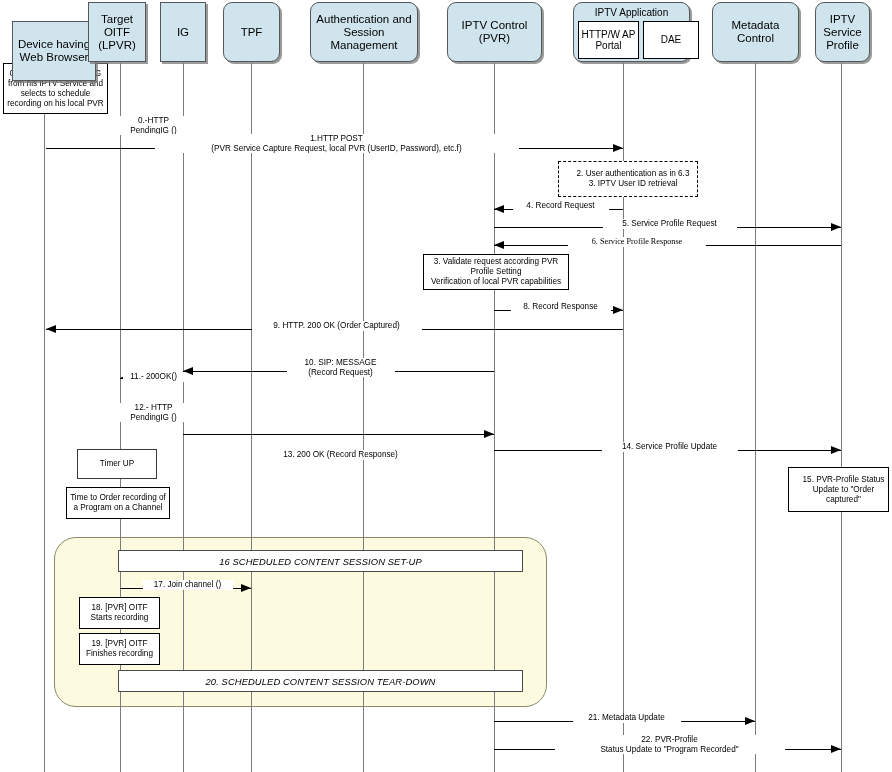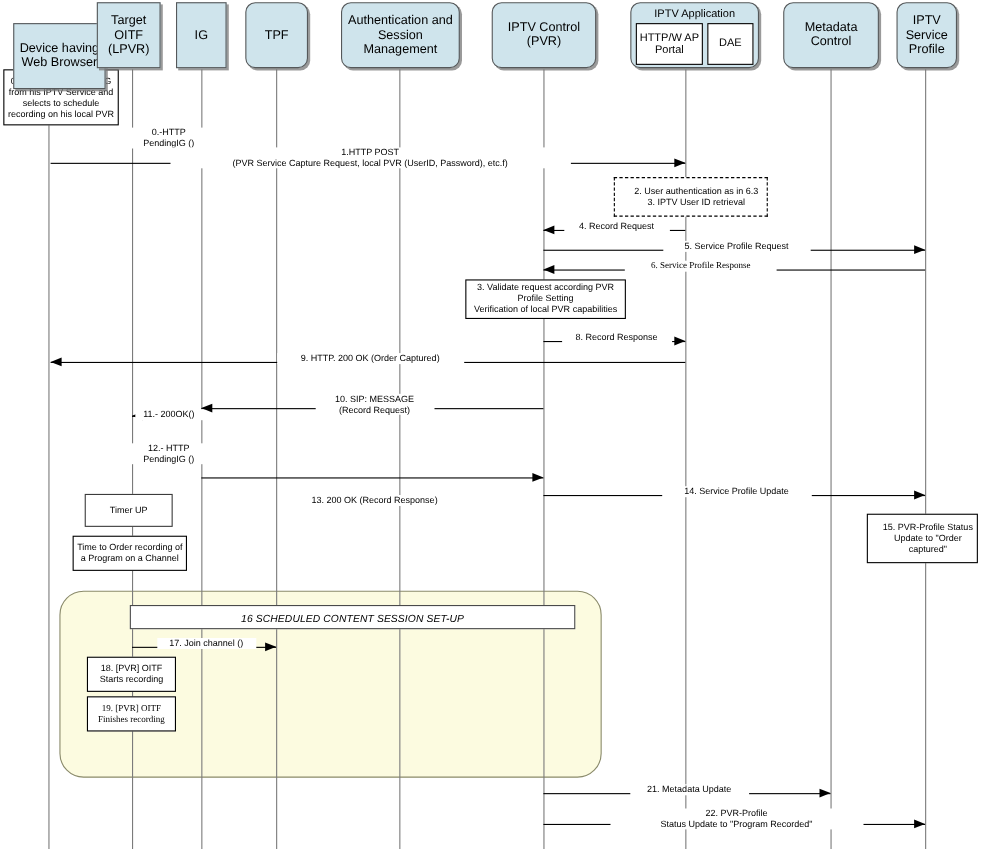--- a/index.html
+++ b/index.html
@@ -61,21 +61,21 @@
     <div class="head round" style="left: 310px; top: 2px; width: 108px; height: 60px; z-index: 8;">
       <span>Authentication and Session Management</span>
     </div>
     <div class="head round" style="left: 447px; top: 2px; width: 95px; height: 60px; z-index: 8;">
       <span>IPTV Control (PVR)</span>
     </div>
     <div class="head round" style="left: 573px; top: 2px; width: 117px; height: 60px; z-index: 8; display: block;">
       <div class="apptitle">IPTV Application</div>
     </div>
     <div class="subbox" style="left: 578px; top: 21px; width: 61px; height: 38px; position: absolute; z-index: 9;">HTTP/W AP Portal</div>
-    <div class="subbox" style="left: 643px; top: 21px; width: 42px; height: 38px; position: absolute; z-index: 9;">DAE</div>
+    <div class="subbox" style="left: 643px; top: 21px; width: 56px; height: 38px; position: absolute; z-index: 9;">DAE</div>
     <div class="head round" style="left: 712px; top: 2px; width: 87px; height: 60px; z-index: 8;">
       <span>Metadata Control</span>
     </div>
     <div class="head round" style="left: 815px; top: 2px; width: 55px; height: 60px; z-index: 8;">
       <span>IPTV Service Profile</span>
     </div>
     <div class="msgline" style="left: 120px; top: 133px; width: 63px;"></div>
     <div class="arrowR" style="left: 173px; top: 129px;"></div>
     <div class="msglabel" style="left: 112.5px; top: 116px; width: 78px;">0.-HTTP
 PendingIG ()</div>
@@ -119,23 +119,24 @@
     <div class="arrowR" style="left: 241px; top: 584px;"></div>
     <div class="msglabel" style="left: 142.5px; top: 580px; width: 86px;">17. Join channel ()</div>
     <div class="msgline" style="left: 494px; top: 721px; width: 261px;"></div>
     <div class="arrowR" style="left: 745px; top: 717px;"></div>
     <div class="msglabel" style="left: 572.5px; top: 713px; width: 104px;">21. Metadata Update</div>
     <div class="msgline" style="left: 494px; top: 749px; width: 347px;"></div>
     <div class="arrowR" style="left: 831px; top: 745px;"></div>
     <div class="msglabel" style="left: 554.5px; top: 735px; width: 226px;">22. PVR-Profile
 Status Update to "Program Recorded"</div>
     <div class="bar" style="left: 118px; top: 550px; width: 405px; height: 22px;">16 SCHEDULED CONTENT  SESSION SET-UP</div>
+    <div class="bar" style="left: 118px; top: 670px; width: 405px; height: 22px;">20. SCHEDULED CONTENT  SESSION TEAR-DOWN</div>
     <div class="note" style="left: 3px; top: 63px; width: 105px; height: 51px; white-space: pre-line;">0. User browses his EPG from his IPTV Service and selects to schedule recording on his local PVR</div>
     <div class="note dashed" style="left: 558px; top: 161px; width: 140px; height: 36px; white-space: pre-line; padding-left: 12px;">2. User authentication as in 6.3
 3. IPTV User ID retrieval</div>
     <div class="note" style="left: 423px; top: 254px; width: 146px; height: 36px; white-space: pre-line;">3. Validate request according PVR Profile Setting
 Verification of local PVR capabilities</div>
     <div class="note thick" style="left: 77px; top: 449px; width: 80px; height: 30px; white-space: pre-line;">Timer UP</div>
     <div class="note" style="left: 66px; top: 487px; width: 104px; height: 32px; white-space: pre-line;">Time to Order recording of a Program on a Channel</div>
     <div class="note" style="left: 788px; top: 467px; width: 101px; height: 45px; white-space: pre-line; padding-left: 12px;">15. PVR-Profile Status Update to "Order captured"</div>
     <div class="note" style="left: 79px; top: 597px; width: 81px; height: 32px; white-space: pre-line;">18. [PVR] OITF Starts recording</div>
-    <div class="note" style="left: 79px; top: 633px; width: 81px; height: 32px; white-space: pre-line; font-family: Liberation Serif, serif;">19. [PVR] OITF Finishes recording</div>
+    <div class="note" style="left: 79px; top: 633px; width: 81px; height: 32px; white-space: pre-line;">19. [PVR] OITF Finishes recording</div>
   </div>
 
 </body></html>

